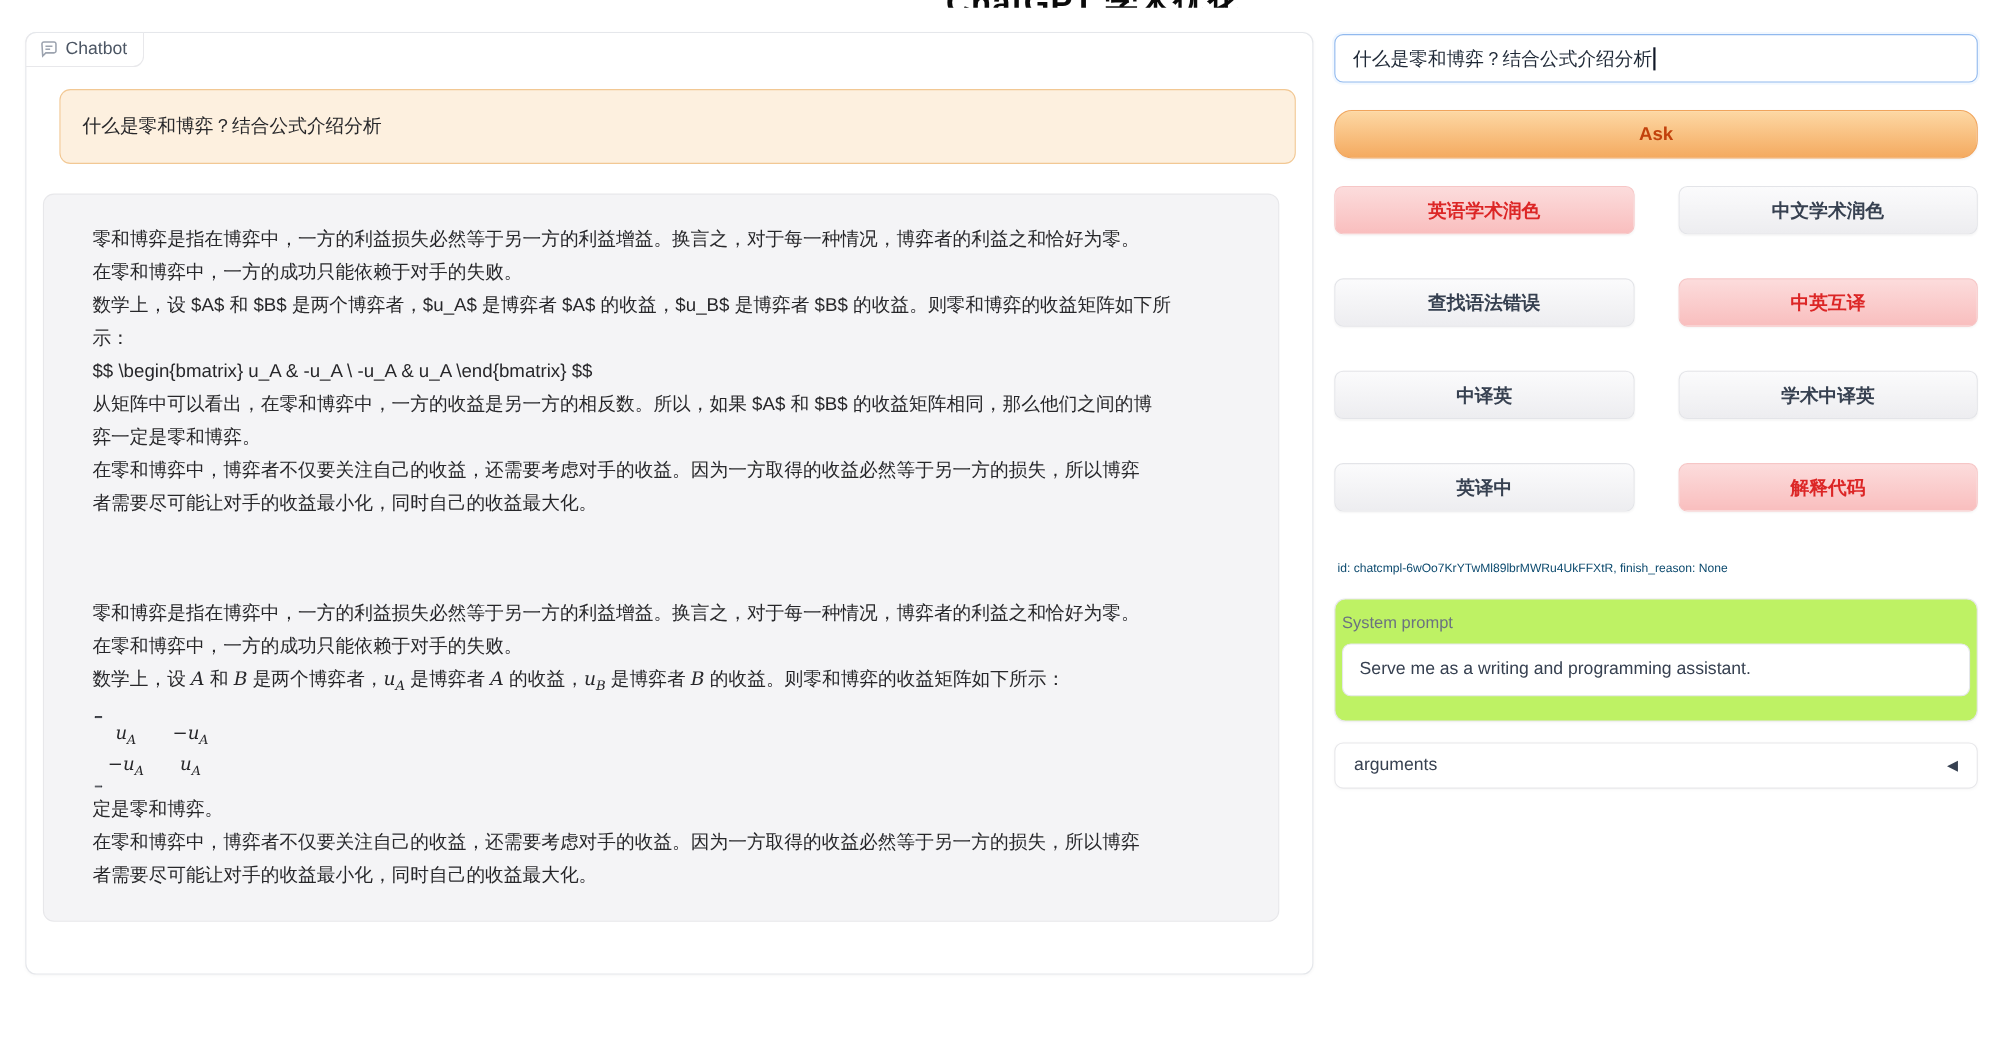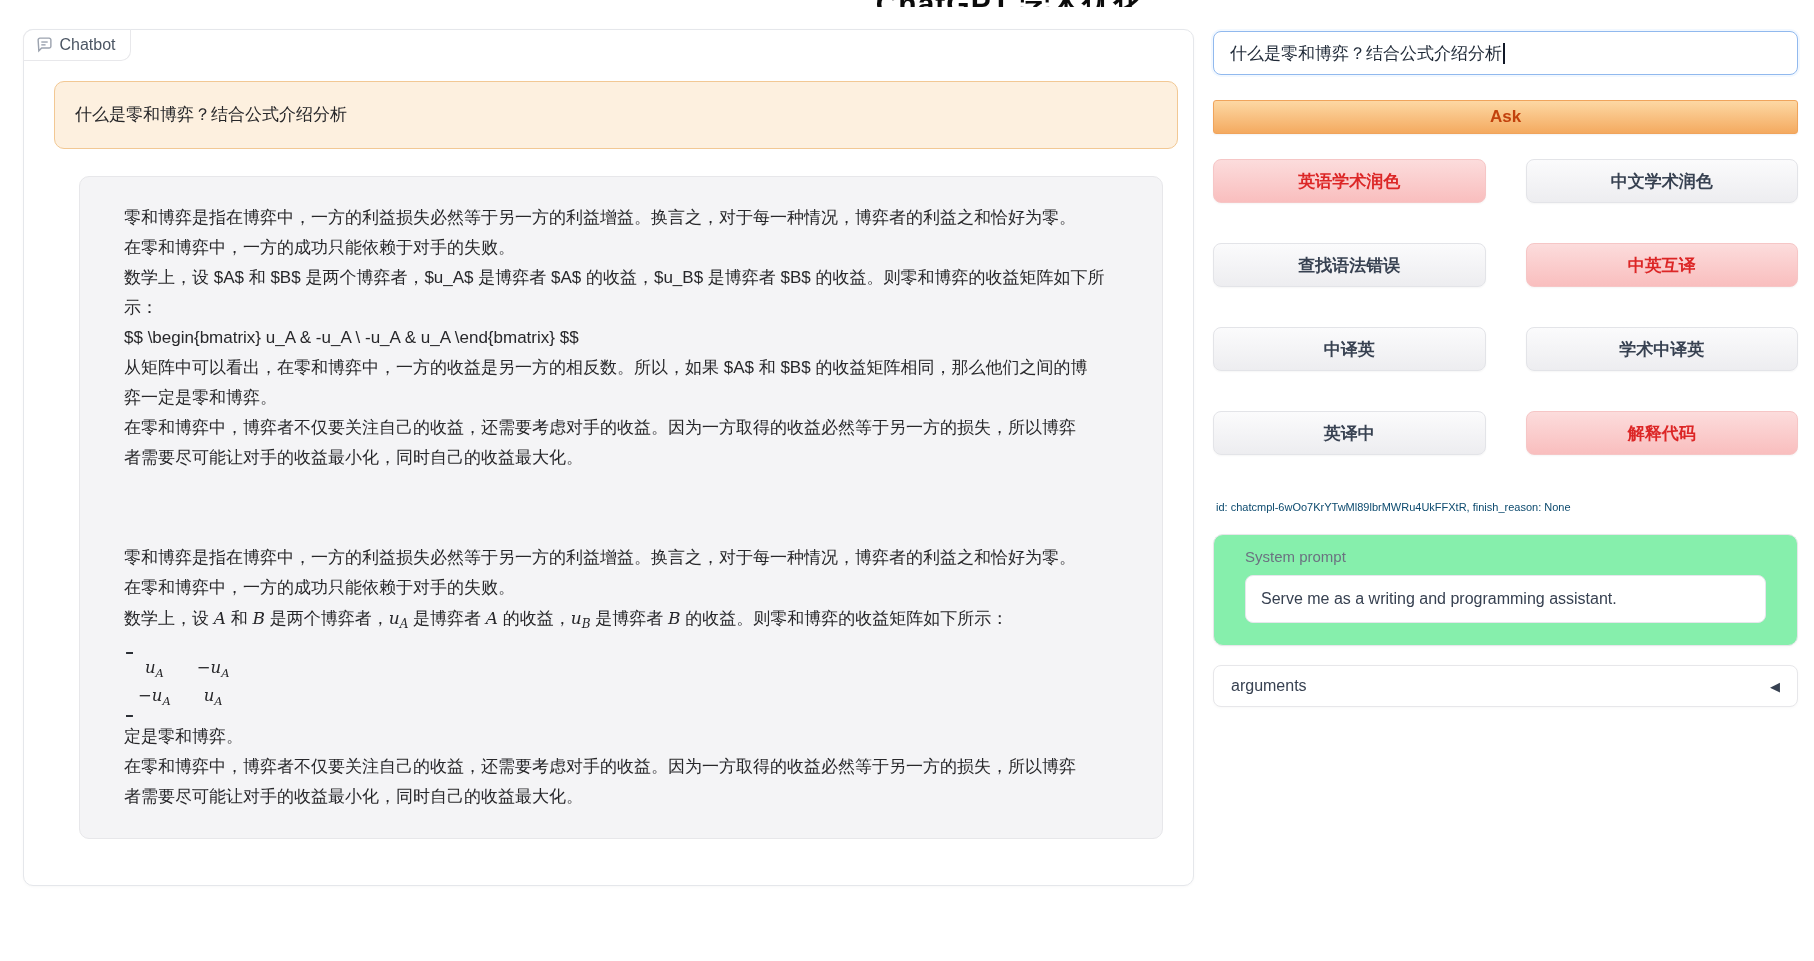--- a/index.html
+++ b/index.html
@@ -1,37 +1,37 @@
 <!DOCTYPE html>
 <html><head>
 <meta charset="utf-8">
 <style>
   * { margin:0; padding:0; box-sizing:border-box; }
   html,body { background:#ffffff; }
   body { font-family:"Liberation Sans","DejaVu Sans",sans-serif; color:#1f2937; }
   #app { position:relative; width:1814px; height:961px; background:#ffffff; overflow:hidden; }
 
   
-  .partial-title { position:absolute; left:860px; top:0; width:300px; height:7px; overflow:hidden; text-align:center; }
+  .partial-title { position:absolute; left:860px; top:0; width:300px; height:7px; overflow:hidden; text-align:left; }
   .partial-title span { display:inline-block; margin-top:-30px; font-size:30px; font-weight:700; color:#0b0b0b; letter-spacing:1px; }
 
   
   .chat-panel { position:absolute; left:23px; top:29px; width:1171px; height:857px;
     background:#ffffff; border:1.5px solid #e5e7eb; border-radius:10px;
     box-shadow:0 1px 3px rgba(0,0,0,0.03);padding-left:10px; }
   .chat-label { position:absolute; left:-1.5px; top:-1.5px; display:flex; align-items:center; gap:7px;
     background:#ffffff; border:1.5px solid #e8e8eb; border-top-color:#e5e7eb;
     border-radius:10px 0 10px 0; padding:6px 14px 6px 12px; font-size:16px; color:#4b5563; z-index:3; }
   .chat-label svg { display:block; }
   .chat-body { position:absolute; left:0; top:0; width:100%; height:100%; padding:51px 15px 15px 15px; overflow:hidden; }
 
   .msg-user { margin-left:15px; background:#fdf0df; border:1.5px solid #f2c globale894; border:1.5px solid #f2c894;
     border-radius:10px; padding:18px 20px; font-size:17px; color:#27272a; min-height:57px; }
   .msg-bot { margin-right:15px; margin-top:27px; background:#f4f4f6; border:1.5px solid #e7e7ea;
-    border-radius:10px; padding:26px 40px 26px 44px; font-size:17px; color:#27272a;margin-left:40px; }
+    border-radius:10px; padding:26px 40px 26px 44px; font-size:17px; color:#27272a; }
   .line { line-height:30px; white-space:nowrap; }
   .p2 { margin-top:70px; }
 
   .mi { font-family:"DejaVu Serif","Liberation Serif",serif; font-style:italic; }
   .mi sub { font-size:12px; font-style:italic; }
 
   .matrix { display:inline-flex; align-items:stretch; margin:3px 0 5px 2px;flex-direction:column; }
   .brk { width:7px; border:1.6px solid #2b2f36; }
   .brk.l { border-right:none; border-radius:1px 0 0 1px; }
   .brk.r { border-left:none; border-radius:0 1px 1px 0; }
@@ -41,36 +41,36 @@
   .mx .cell sub { font-size:11.5px; }
 
   
   .right-col { position:absolute; left:1213px; top:31px; width:585px; }
 
   .q-input { position:relative; width:100%; height:44px; background:#ffffff;
     border:1.8px solid #91b9ee; border-radius:8px; display:flex; align-items:center;
     padding:0 16px; font-size:17px; color:#1f2937; box-shadow:0 0 0 2px rgba(147,197,253,0.12); }
   .caret { display:inline-block; width:1.6px; height:21px; background:#111827; margin-left:1px; }
 
-  .ask-btn { margin-top:25px; width:100%; height:34px; border-radius:3px;
+  .ask-btn { margin-top:25px; width:100%; height:44px; border-radius:16px;
     background:linear-gradient(180deg,#fdd8a4 0%,#f4aa60 100%); border:1px solid #f0a45c;
     display:flex; align-items:center; justify-content:center;
     font-size:17px; font-weight:700; color:#c2410c; cursor:pointer;
     box-shadow:0 1px 2px rgba(0,0,0,0.05); }
 
   .btn-grid { margin-top:25px; display:grid; grid-template-columns:1fr 1fr; column-gap:19px; row-gap:23px;gap:40px; }
   .gbtn { height:44px; border-radius:8px; display:flex; align-items:center; justify-content:center;
     font-size:17px; font-weight:700; cursor:pointer; box-shadow:0 1px 2px rgba(0,0,0,0.04); }
   .gbtn.gray { background:linear-gradient(180deg,#fbfbfc 0%,#ededf0 100%); border:1px solid #e3e4e8; color:#374151; }
   .gbtn.red  { background:linear-gradient(180deg,#fcdcdc 0%,#f9bebe 100%); border:1px solid #f6c6c6; color:#dc2626; }
 
   .status-line { margin-top:46px; font-size:11px; color:#0c4a6e; padding-left:3px; }
 
-  .sys-card { margin-top:21px; width:100%; height:112px; background:#86efac;
-    border:1.5px solid #e7e7ea; border-radius:10px; padding:13px 31px;
+  .sys-card { margin-top:21px; width:100%; height:112px; background:#bef264;
+    border:1.5px solid #e7e7ea; border-radius:10px; padding:13px 6px;
     box-shadow:0 1px 3px rgba(0,0,0,0.03); }
   .sys-label { font-size:15px; color:#6b7280; }
   .sys-input { margin-top:10px; width:100%; height:48px; background:#ffffff;
     border:1.5px solid #e5e7eb; border-radius:8px; display:flex; align-items:center;
     padding:0 15px; font-size:16px; color:#374151; }
 
   .accordion { margin-top:19px; width:100%; height:42px; background:#ffffff;
     border:1.5px solid #e7e7ea; border-radius:8px; display:flex; align-items:center;
     justify-content:space-between; padding:0 17px; cursor:pointer;
     box-shadow:0 1px 3px rgba(0,0,0,0.03); }

